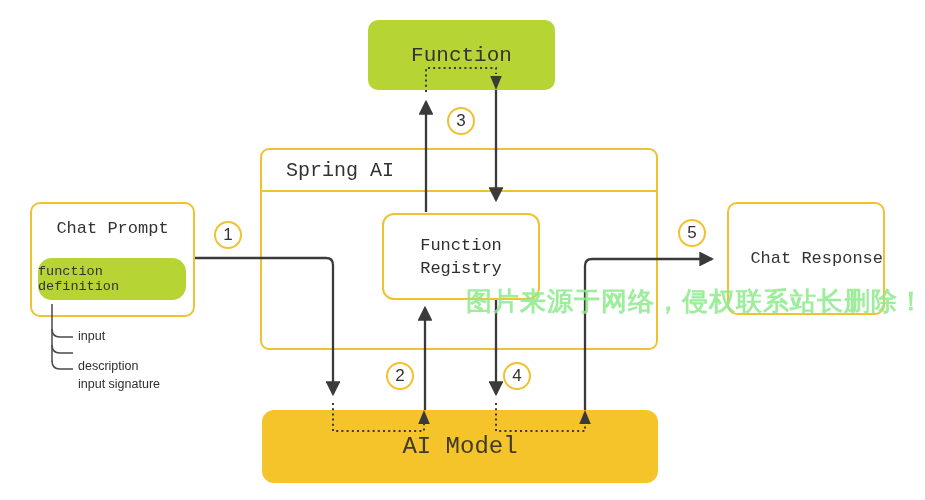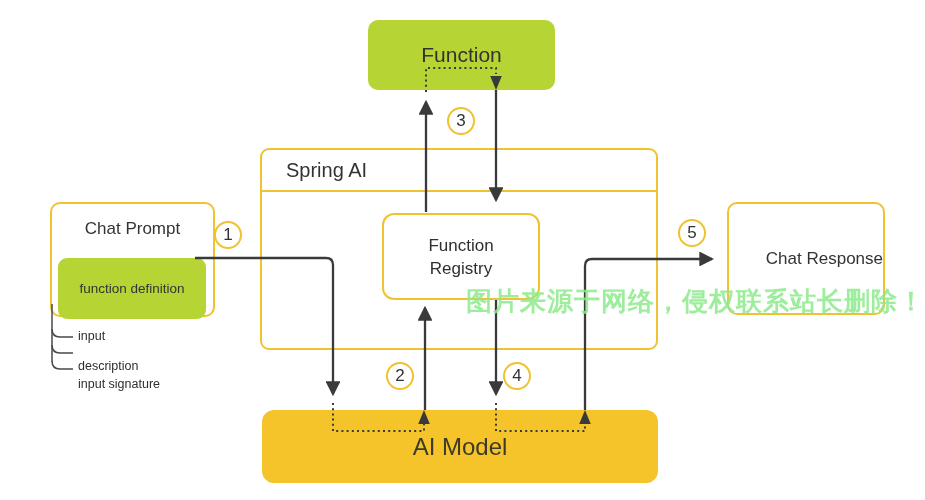--- a/index.html
+++ b/index.html
@@ -1,20 +1,20 @@
 <!DOCTYPE html>
 <html><head>
 <meta charset="utf-8">
 <style>
   html,body{margin:0;padding:0;background:#ffffff;}
   .canvas{
     position:relative;width:925px;height:500px;background:#ffffff;
     font-family:"Liberation Sans", sans-serif;overflow:hidden;color:#333;
   }
-  .abs{position:absolute;box-sizing:border-box;}
+  .abs{position:absolute;box-sizing:border-box;font-family:Liberation Mono, monospace;}
 
   
   .box-function{
     left:368px;top:20px;width:187px;height:70px;background:#B6D434;border-radius:10px;
     display:flex;align-items:center;justify-content:center;font-size:21px;color:#333;z-index:2;
   }
   .box-ai-model{
     left:262px;top:410px;width:396px;height:73px;background:#F5C42B;border-radius:12px;
     display:flex;align-items:center;justify-content:center;font-size:24px;color:#3E3A2A;z-index:2;
   }
@@ -30,25 +30,25 @@
   }
   .box-registry{
     left:382px;top:213px;width:158px;height:87px;background:#ffffff;
     border:2px solid #F0C232;border-radius:12px;display:flex;align-items:center;justify-content:center;
     text-align:center;font-size:17px;line-height:23px;color:#2f2f2f;white-space:pre-line;z-index:3;
   }
 
   
   .box-chat-prompt{
     left:30px;top:202px;width:165px;height:115px;background:#ffffff;
-    border:2px solid #F0C232;border-radius:10px;z-index:2;margin-left:20px;
+    border:2px solid #F0C232;border-radius:10px;z-index:2;
   }
   .chat-prompt-title{margin-top:15px;text-align:center;font-size:17px;color:#333;}
   .badge{
-    position:absolute;left:6px;top:54px;width:148px;height:61px;background:#B6D434;border-radius:9px;
+    position:absolute;left:6px;top:54px;width:148px;height:42px;background:#B6D434;border-radius:14px;
     display:flex;align-items:center;justify-content:center;font-size:13.5px;color:#333;
   }
   .box-chat-response{
     left:727px;top:202px;width:158px;height:113px;background:#ffffff;
     border:2px solid #F0C232;border-radius:10px;display:flex;align-items:center;justify-content:flex-end;
     font-size:17px;color:#333;z-index:2;
   }
 
   
   .step{

